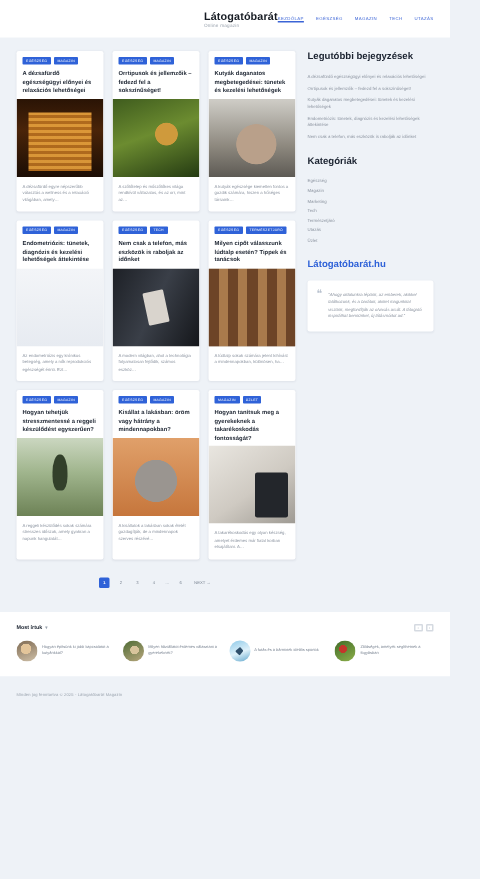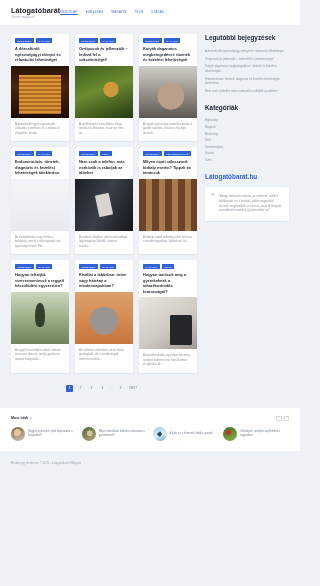--- a/index.html
+++ b/index.html
@@ -12,21 +12,21 @@
     -webkit-font-smoothing: antialiased;
   }
   body { width: 300px; overflow-x: hidden; }
 
   
   .site-header {
     background: #ffffff;
     padding: 7px 11px 6px 11px;
     display: flex;
     align-items: flex-start;
-    justify-content: flex-start;
+    justify-content: flex-end;
   }
   .brand-block { display: flex; flex-direction: column; gap: 1px; }
   .brand-title {
     font-size: 7.2px;
     font-weight: bold;
     letter-spacing: .1px;
     color: #171c24;
     line-height: 1.1;
   }
   .brand-tagline {

